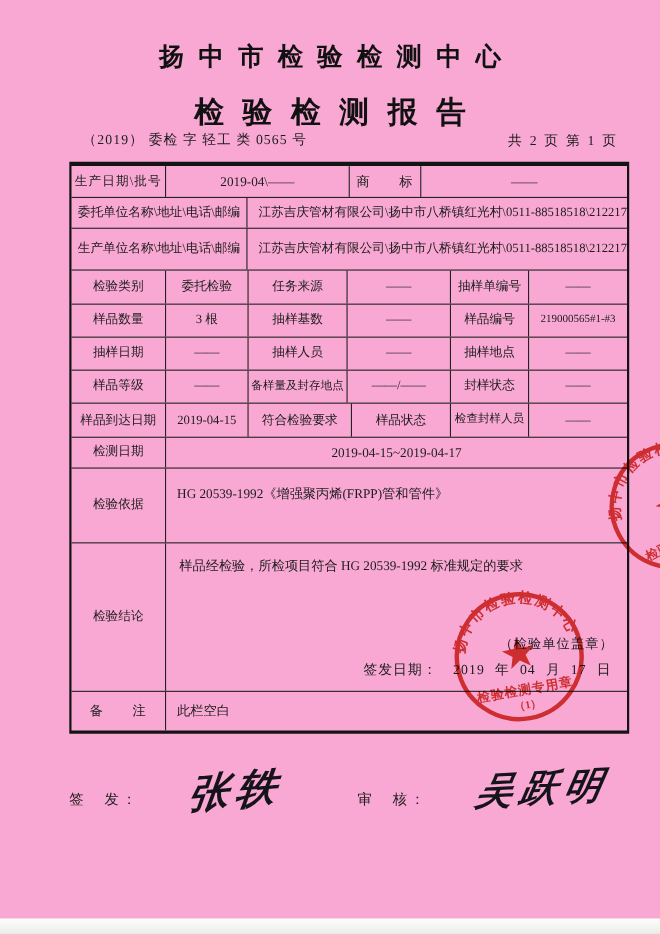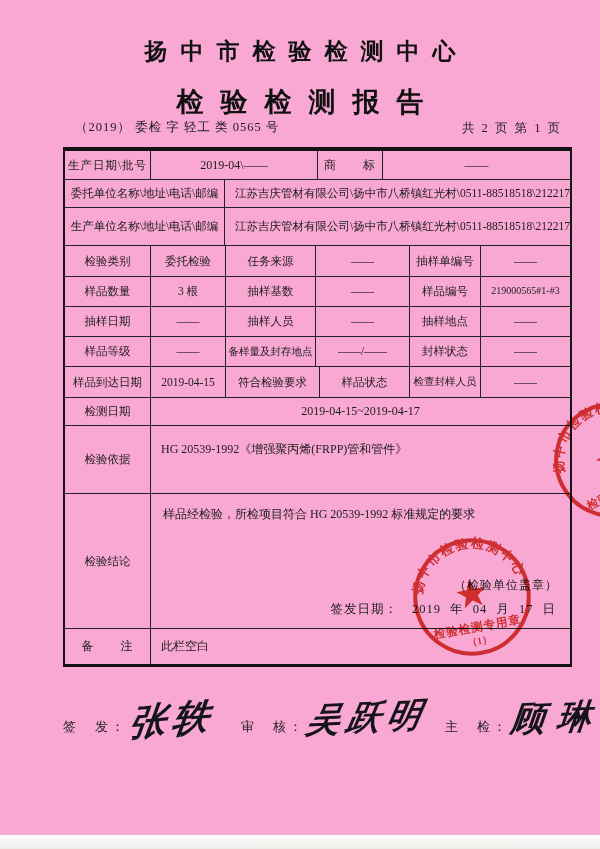--- a/index.html
+++ b/index.html
@@ -44,21 +44,21 @@
   .num{font-size:10px; letter-spacing:0;}
   
   .concl{position:relative;}
   .concl .conclusion{position:absolute; left:12px; top:13px; right:10px; text-align:left; font-size:12px;}
   .concl .seal-note{position:absolute; right:12px; top:84px; font-size:12px; letter-spacing:1px;}
   .concl .issue-line{position:absolute; right:14px; top:108px; font-size:12.5px; letter-spacing:1px; word-spacing:5px;}
   .concl .issue-line .date{margin-left:14px;}
   
   .signs{
     position:absolute; left:63px; top:698px; width:510px;
-    display:flex; align-items:flex-start;
+    display:flex; align-items:flex-start;gap:42px;
   }
   .sig-label{font-size:13px; letter-spacing:3px; padding-top:20px; white-space:nowrap;}
   .sig-name{
     font-size:37px; font-weight:600; font-style:italic; color:#14141a;
     transform:rotate(-5deg) skewX(-12deg); white-space:nowrap;
     letter-spacing:6px; padding:0 2px; line-height:1.2;
   }
   .sig-name.n2{transform:rotate(-3deg) skewX(-14deg); font-size:34px;}
   .sig-name.n3{transform:rotate(-2deg) skewX(-8deg); font-size:34px; letter-spacing:12px;}
   

